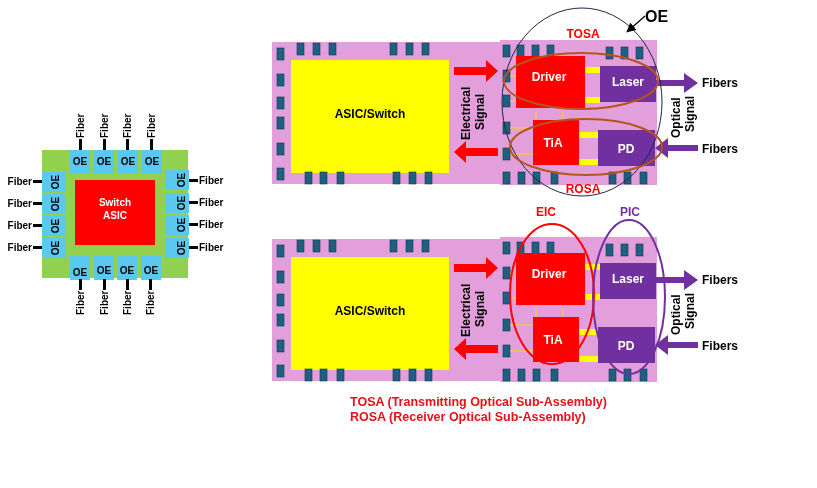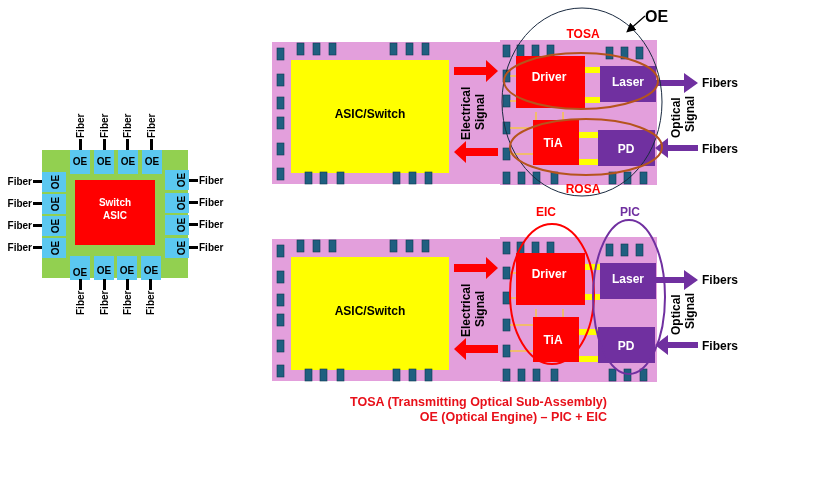--- a/index.html
+++ b/index.html
@@ -1,20 +1,20 @@
 <!DOCTYPE html>
 <html><head>
 <meta charset="utf-8">
 <style>
   html, body { margin:0; padding:0; background:#ffffff; }
   body { width:817px; height:488px; position:relative; overflow:hidden; font-family:"Liberation Sans", sans-serif; }
   svg { position:absolute; left:0; top:0; }
   .lbl { font-family:"Liberation Sans", sans-serif; font-weight:bold; }
   #legend { position:absolute; left:350px; top:395px; color:#e8101a; font-weight:bold; font-size:12.5px; line-height:15px; font-family:"Liberation Sans", sans-serif; }
-  #legend div { white-space:nowrap;text-align:right; }
+  #legend div { white-space:nowrap; }
 </style>
 </head>
 <body>
 
 <svg width="817" height="488" viewBox="0 0 817 488">
   <defs>
     <marker id="arrBlk" markerWidth="8" markerHeight="8" refX="6" refY="4" orient="auto">
       <path d="M0,0 L8,4 L0,8 z" fill="#000"></path>
     </marker>
   </defs>
@@ -250,14 +250,14 @@
       <text transform="translate(694,329) rotate(-90)" font-size="12" class="lbl">Signal</text>
       <ellipse cx="552" cy="294" rx="42" ry="70" fill="none" stroke="#ff0000" stroke-width="2"></ellipse>
       <ellipse cx="629" cy="297" rx="36" ry="77" fill="none" stroke="#7030a0" stroke-width="2"></ellipse>
       <text x="546" y="216" font-size="12" text-anchor="middle" fill="#ff0000" class="lbl">EIC</text>
       <text x="630" y="216" font-size="12" text-anchor="middle" fill="#7030a0" class="lbl">PIC</text>
     </g>
 </svg>
 
 <div id="legend">
   <div>TOSA (Transmitting Optical Sub-Assembly)</div>
-  <div>OE (Optical Engine) – PIC + EIC</div>
+  <div>ROSA (Receiver Optical Sub-Assembly)</div>
 </div>
 
 </body></html>

